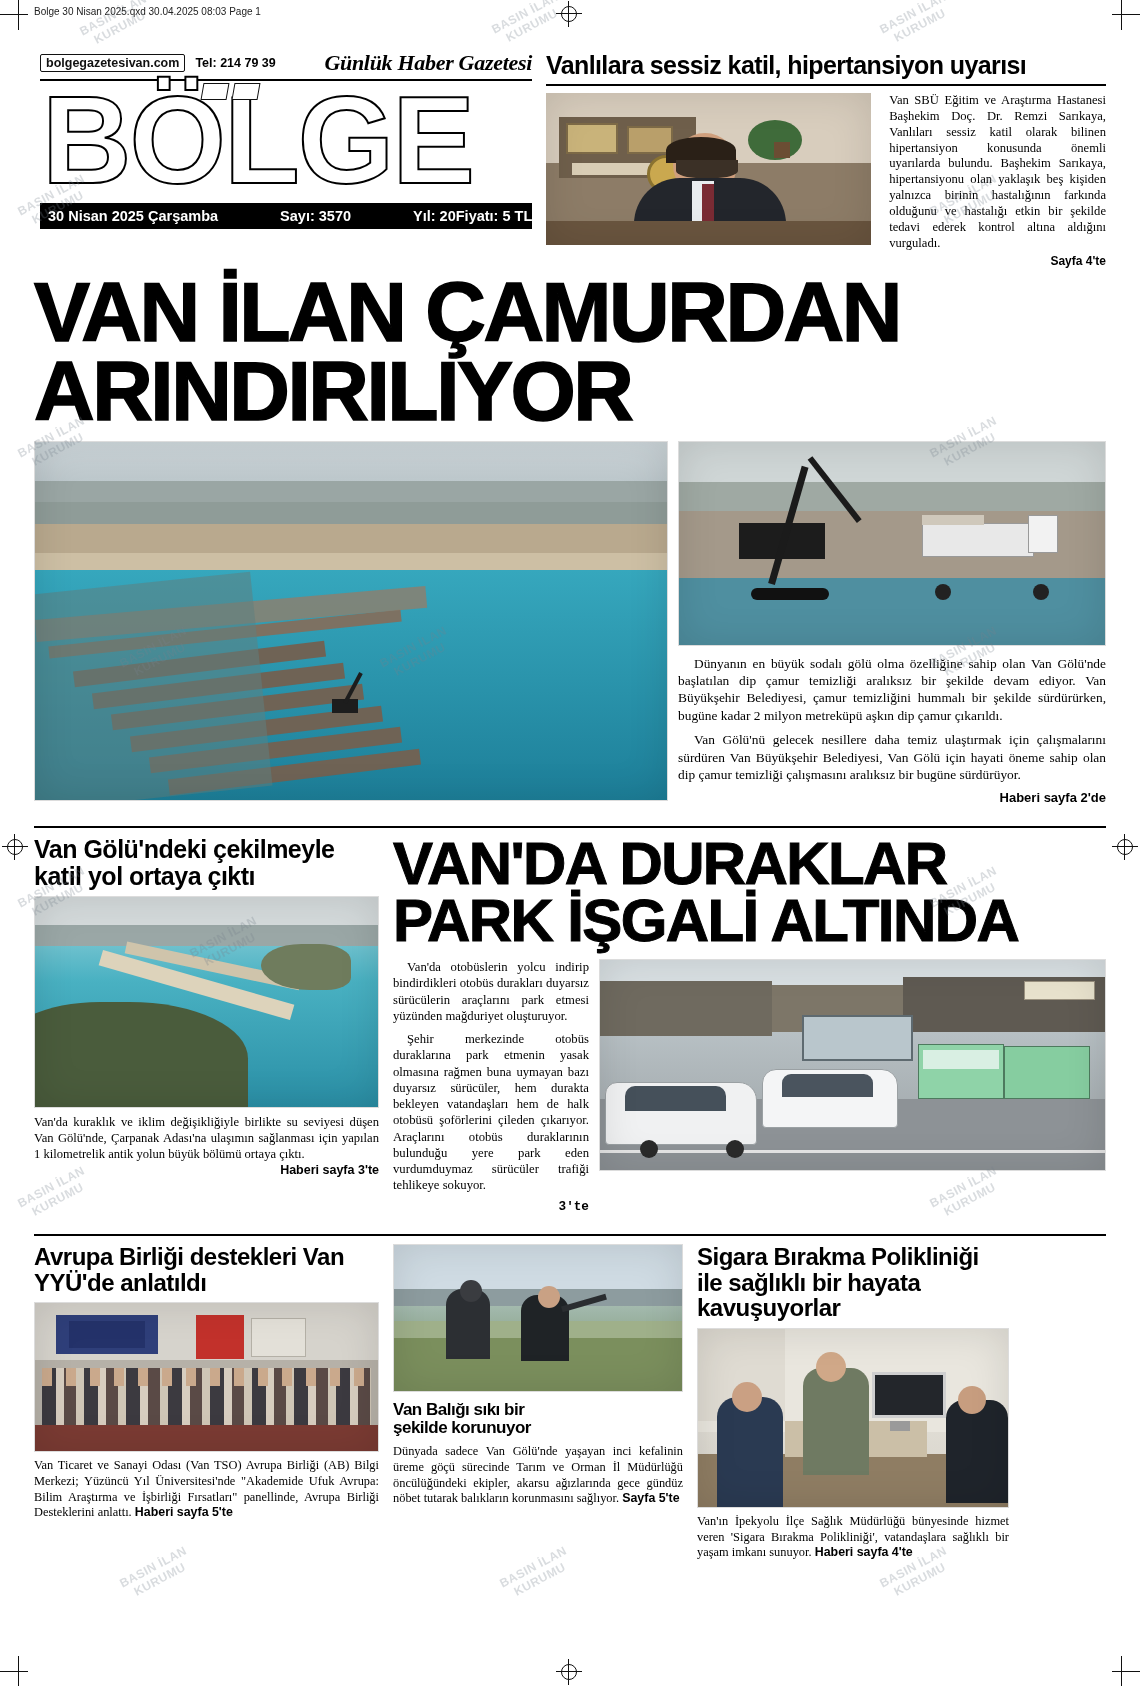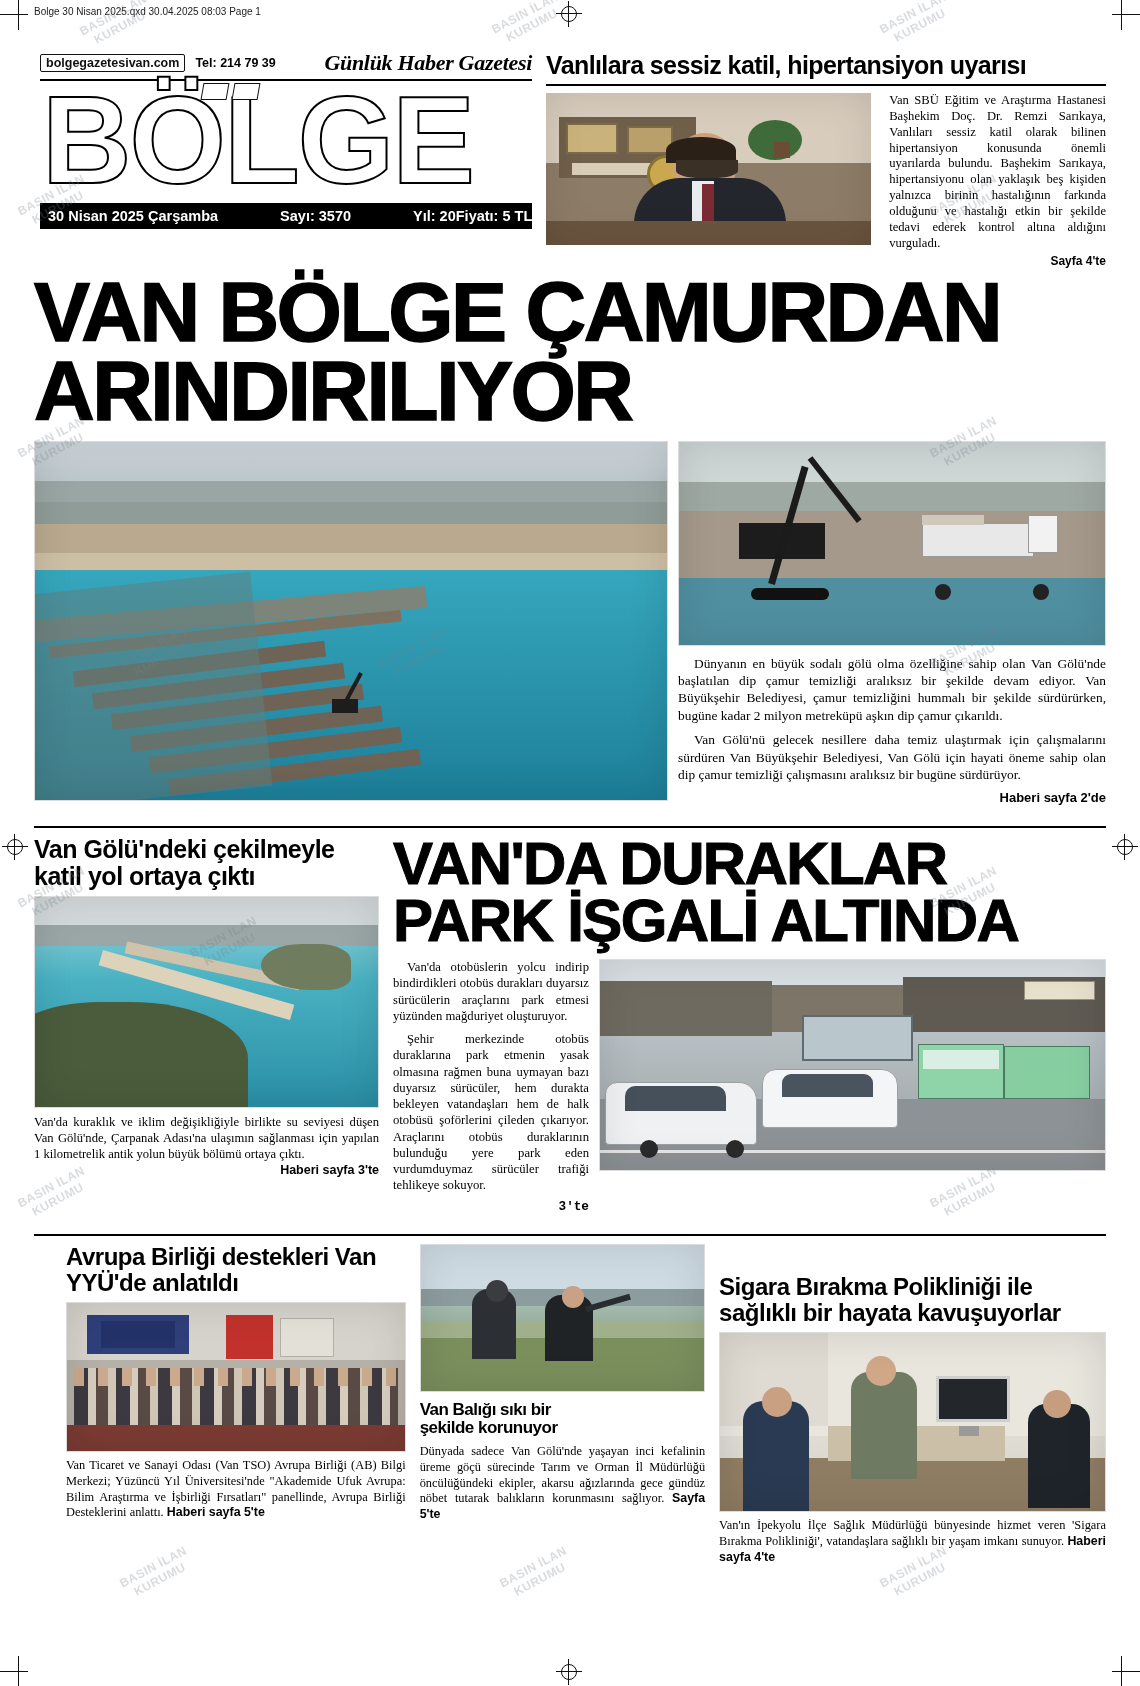--- a/index.html
+++ b/index.html
@@ -155,23 +155,23 @@
     margin-bottom: 10px;
   }
   .mid-r-body { display: flex; gap: 10px; }
   .mid-r-text { width: 196px; font-size: 12.7px; line-height: 1.28; text-align: justify; }
   .mid-r-text p { margin: 0 0 7px 0; text-indent: 14px; }
   .mid-r-text .cont { font-weight: bold; font-family: Liberation Mono, monospace; text-indent: 0; }
   .mid-r-photo { width: 507px; height: 212px; position: relative; overflow: hidden; border: 1px solid #dcdcdc; }
 
   
   .bottom { display: flex; gap: 14px; }
-  .bcol1 { width: 345px; margin-left: 32px; }
+  .bcol1 { width: 345px; }
   .bcol2 { width: 290px; }
-  .bcol3 { width: 393px; margin-top: 30px; }
+  .bcol3 { width: 312px; }
   .b-head {
     font-family: "Liberation Sans", sans-serif;
     font-weight: bold; font-size: 24px; line-height: 1.07; letter-spacing: -.5px;
     margin-bottom: 7px;
   }
   .b-head-small { font-size: 17px; }
   .b-photo { position: relative; overflow: hidden; border: 1px solid #dcdcdc; }
   .b-cap { margin-top: 6px; font-size: 12.4px; line-height: 1.26; text-align: justify; }
   .b-cap .cont { font-weight: bold; font-family: "Liberation Sans", sans-serif; }
 
@@ -303,21 +303,21 @@
         </div>
         <div class="mr-text">
           <span>Van SBÜ Eğitim ve Araştırma Hastanesi Başhekim Doç. Dr. Remzi Sarıkaya, Vanlıları sessiz katil olarak bilinen hipertansiyon konusunda önemli uyarılarda bulundu. Başhekim Sarıkaya, hipertansiyonu olan yaklaşık beş kişiden yalnızca birinin hastalığının farkında olduğunu ve hastalığı etkin bir şekilde tedavi ederek kontrol altına aldığını vurguladı.</span>
           <span class="cont">Sayfa 4'te</span>
         </div>
       </div>
     </div>
   </div>
 
   <div class="main-head">
-    <div>VAN BÖLGE ÇAMURDAN</div>
+    <div>VAN İLAN ÇAMURDAN</div>
     <div>ARINDIRILIYOR</div>
   </div>
 
   <div class="lead">
 
     <div class="lead-main">
       <div class="ph" style="background:linear-gradient(#bfe0e6 0%,#7ec6cf 18%,#2f9fb5 45%,#1f7f96 100%);"></div>
 
       <div class="band" style="top:0;height:13%;background:linear-gradient(#cfd8dc,#b9c4c8);"></div>
       <div class="band" style="top:11%;height:8%;background:#9aa6a4;"></div>

